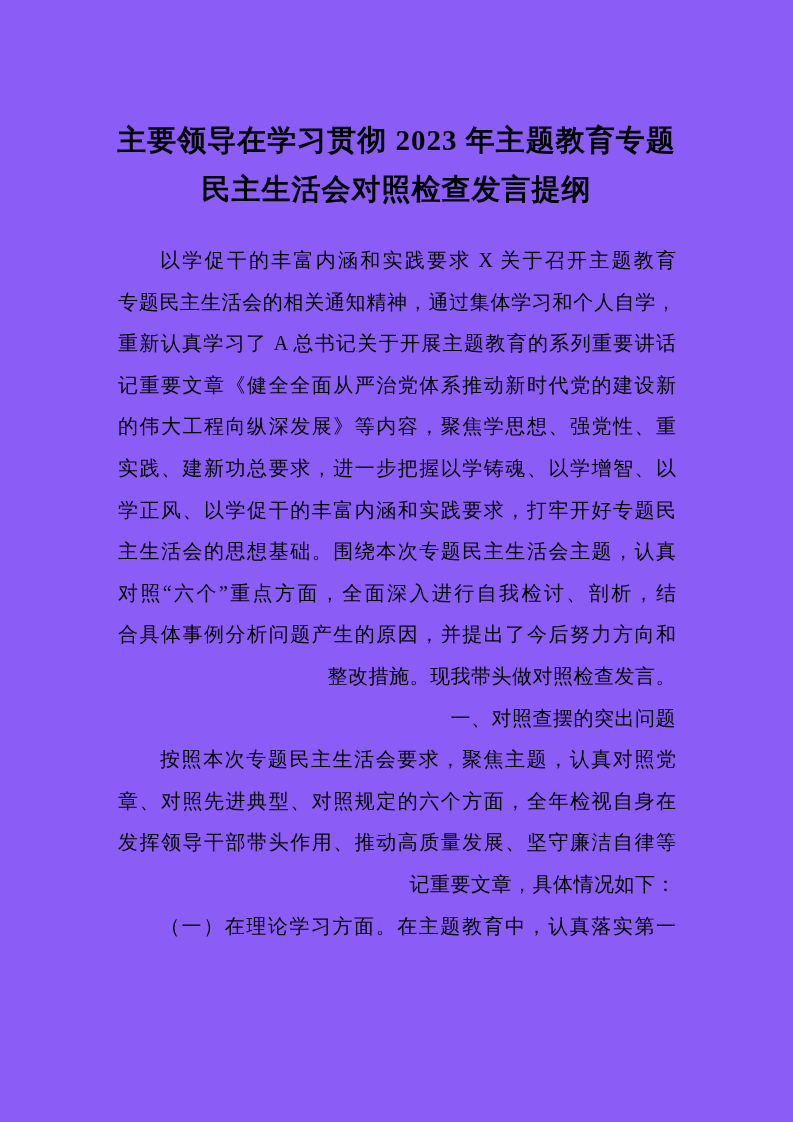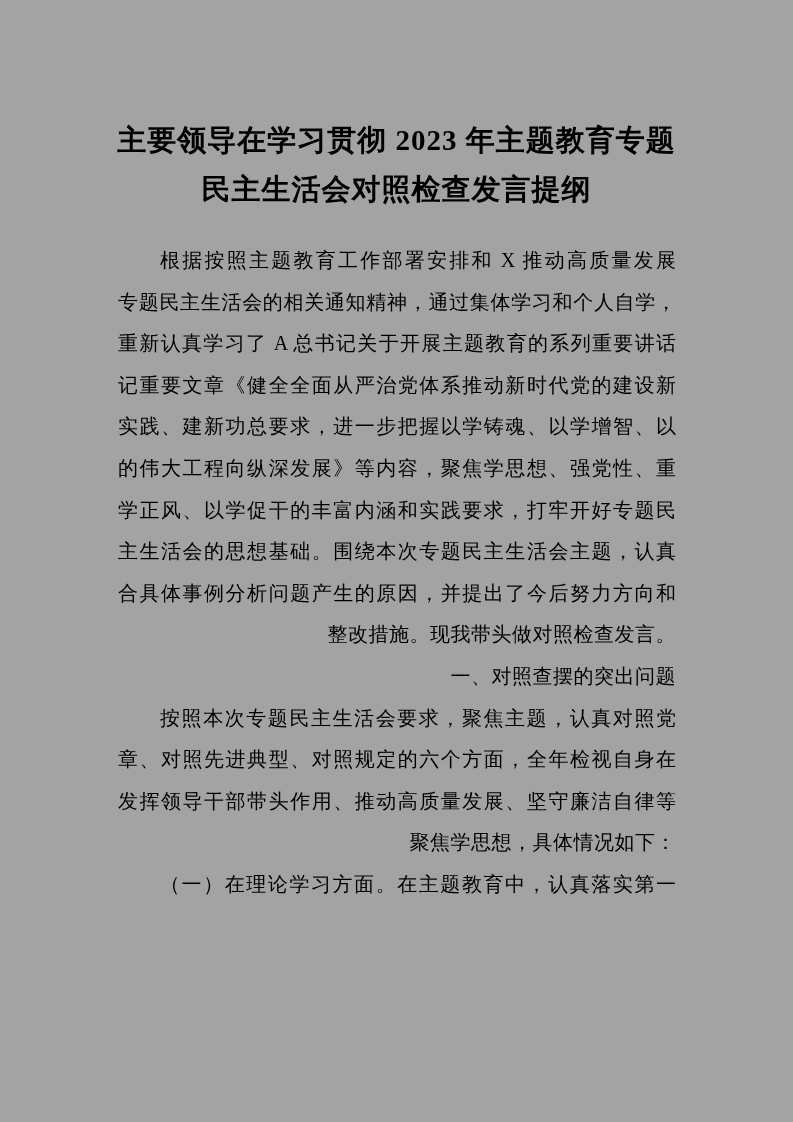--- a/index.html
+++ b/index.html
@@ -4,21 +4,21 @@
 <style>
   html, body {
     margin: 0;
     padding: 0;
     background: #ffffff;
   }
   .page {
     position: relative;
     width: 793px;
     height: 1122px;
-    background: #a3a3a3;
+    background: #8b5cf6;
     overflow: hidden;
     font-family: "Liberation Serif", serif;
     color: #000000;
   }
   .title-block {
     position: absolute;
     left: 60px;
     top: 116px;
     width: 673px;
     text-align: center;
@@ -58,31 +58,32 @@
 <body>
 
 <div class="page">
 
   <div class="title-block">
     <div class="title-line">主要领导在学习贯彻 2023 年主题教育专题</div>
     <div class="title-line">民主生活会对照检查发言提纲</div>
   </div>
 
   <div class="body-block">
-    <div class="line indent justify">根据按照主题教育工作部署安排和 X 推动高质量发展</div>
+    <div class="line indent justify">以学促干的丰富内涵和实践要求 X 关于召开主题教育</div>
     <div class="line justify">专题民主生活会的相关通知精神，通过集体学习和个人自学，</div>
     <div class="line justify">重新认真学习了 A 总书记关于开展主题教育的系列重要讲话</div>
     <div class="line justify">记重要文章《健全全面从严治党体系推动新时代党的建设新</div>
+    <div class="line justify">的伟大工程向纵深发展》等内容，聚焦学思想、强党性、重</div>
     <div class="line justify">实践、建新功总要求，进一步把握以学铸魂、以学增智、以</div>
-    <div class="line justify">的伟大工程向纵深发展》等内容，聚焦学思想、强党性、重</div>
     <div class="line justify">学正风、以学促干的丰富内涵和实践要求，打牢开好专题民</div>
     <div class="line justify">主生活会的思想基础。围绕本次专题民主生活会主题，认真</div>
+    <div class="line justify">对照“六个”重点方面，全面深入进行自我检讨、剖析，结</div>
     <div class="line justify">合具体事例分析问题产生的原因，并提出了今后努力方向和</div>
     <div class="line">整改措施。现我带头做对照检查发言。</div>
     <div class="line indent">一、对照查摆的突出问题</div>
     <div class="line indent justify">按照本次专题民主生活会要求，聚焦主题，认真对照党</div>
     <div class="line justify">章、对照先进典型、对照规定的六个方面，全年检视自身在</div>
     <div class="line justify">发挥领导干部带头作用、推动高质量发展、坚守廉洁自律等</div>
-    <div class="line">聚焦学思想，具体情况如下：</div>
+    <div class="line">记重要文章，具体情况如下：</div>
     <div class="line indent justify">（一）在理论学习方面。在主题教育中，认真落实第一</div>
   </div>
 
 </div>
 
 </body></html>

